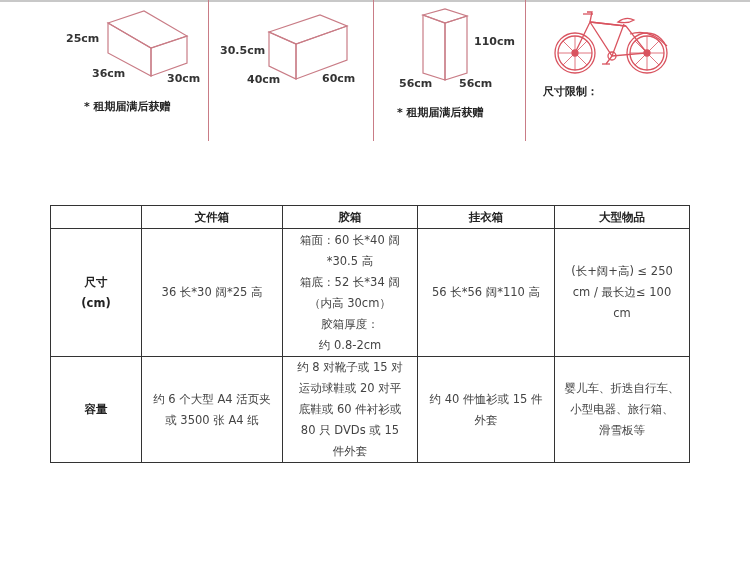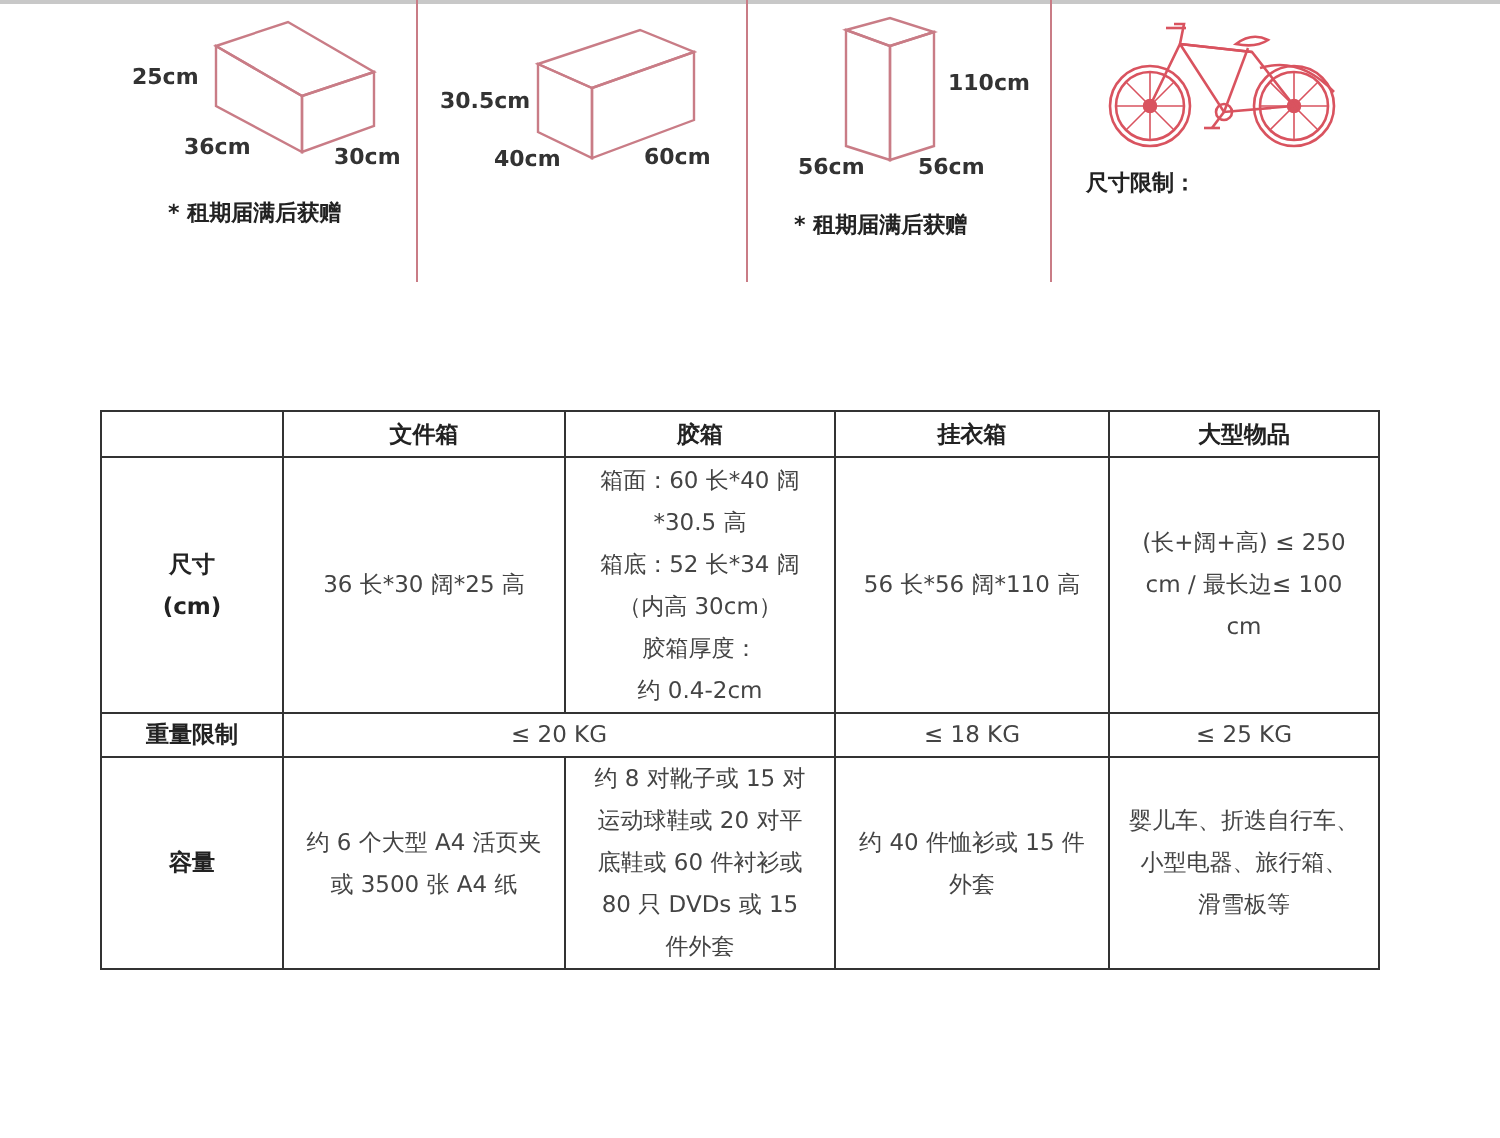--- a/index.html
+++ b/index.html
@@ -126,34 +126,28 @@
       <span class="cell-line">尺寸</span>
       <span class="cell-line">(cm)</span>
     </td>
     <td>36 长*30 阔*25 高</td>
     <td>
       <span class="cell-line">箱面：60 长*40 阔</span>
       <span class="cell-line">*30.5 高</span>
       <span class="cell-line">箱底：52 长*34 阔</span>
       <span class="cell-line">（内高 30cm）</span>
       <span class="cell-line">胶箱厚度：</span>
-      <span class="cell-line">约 0.4-2cm</span>
+      <span class="cell-line">约 0.8-2cm</span>
     </td>
     <td>56 长*56 阔*110 高</td>
     <td>
       <span class="cell-line">(长+阔+高) ≤ 250</span>
       <span class="cell-line">cm / 最长边≤ 100</span>
       <span class="cell-line">cm</span>
     </td>
-  </tr>
-  <tr>
-    <td class="rowhead">重量限制</td>
-    <td colspan="2">≤ 20 KG</td>
-    <td>≤ 18 KG</td>
-    <td>≤ 25 KG</td>
   </tr>
   <tr style="height:105px">
     <td class="rowhead">容量</td>
     <td>
       <span class="cell-line">约 6 个大型 A4 活页夹</span>
       <span class="cell-line">或 3500 张 A4 纸</span>
     </td>
     <td>
       <span class="cell-line">约 8 对靴子或 15 对</span>
       <span class="cell-line">运动球鞋或 20 对平</span>

